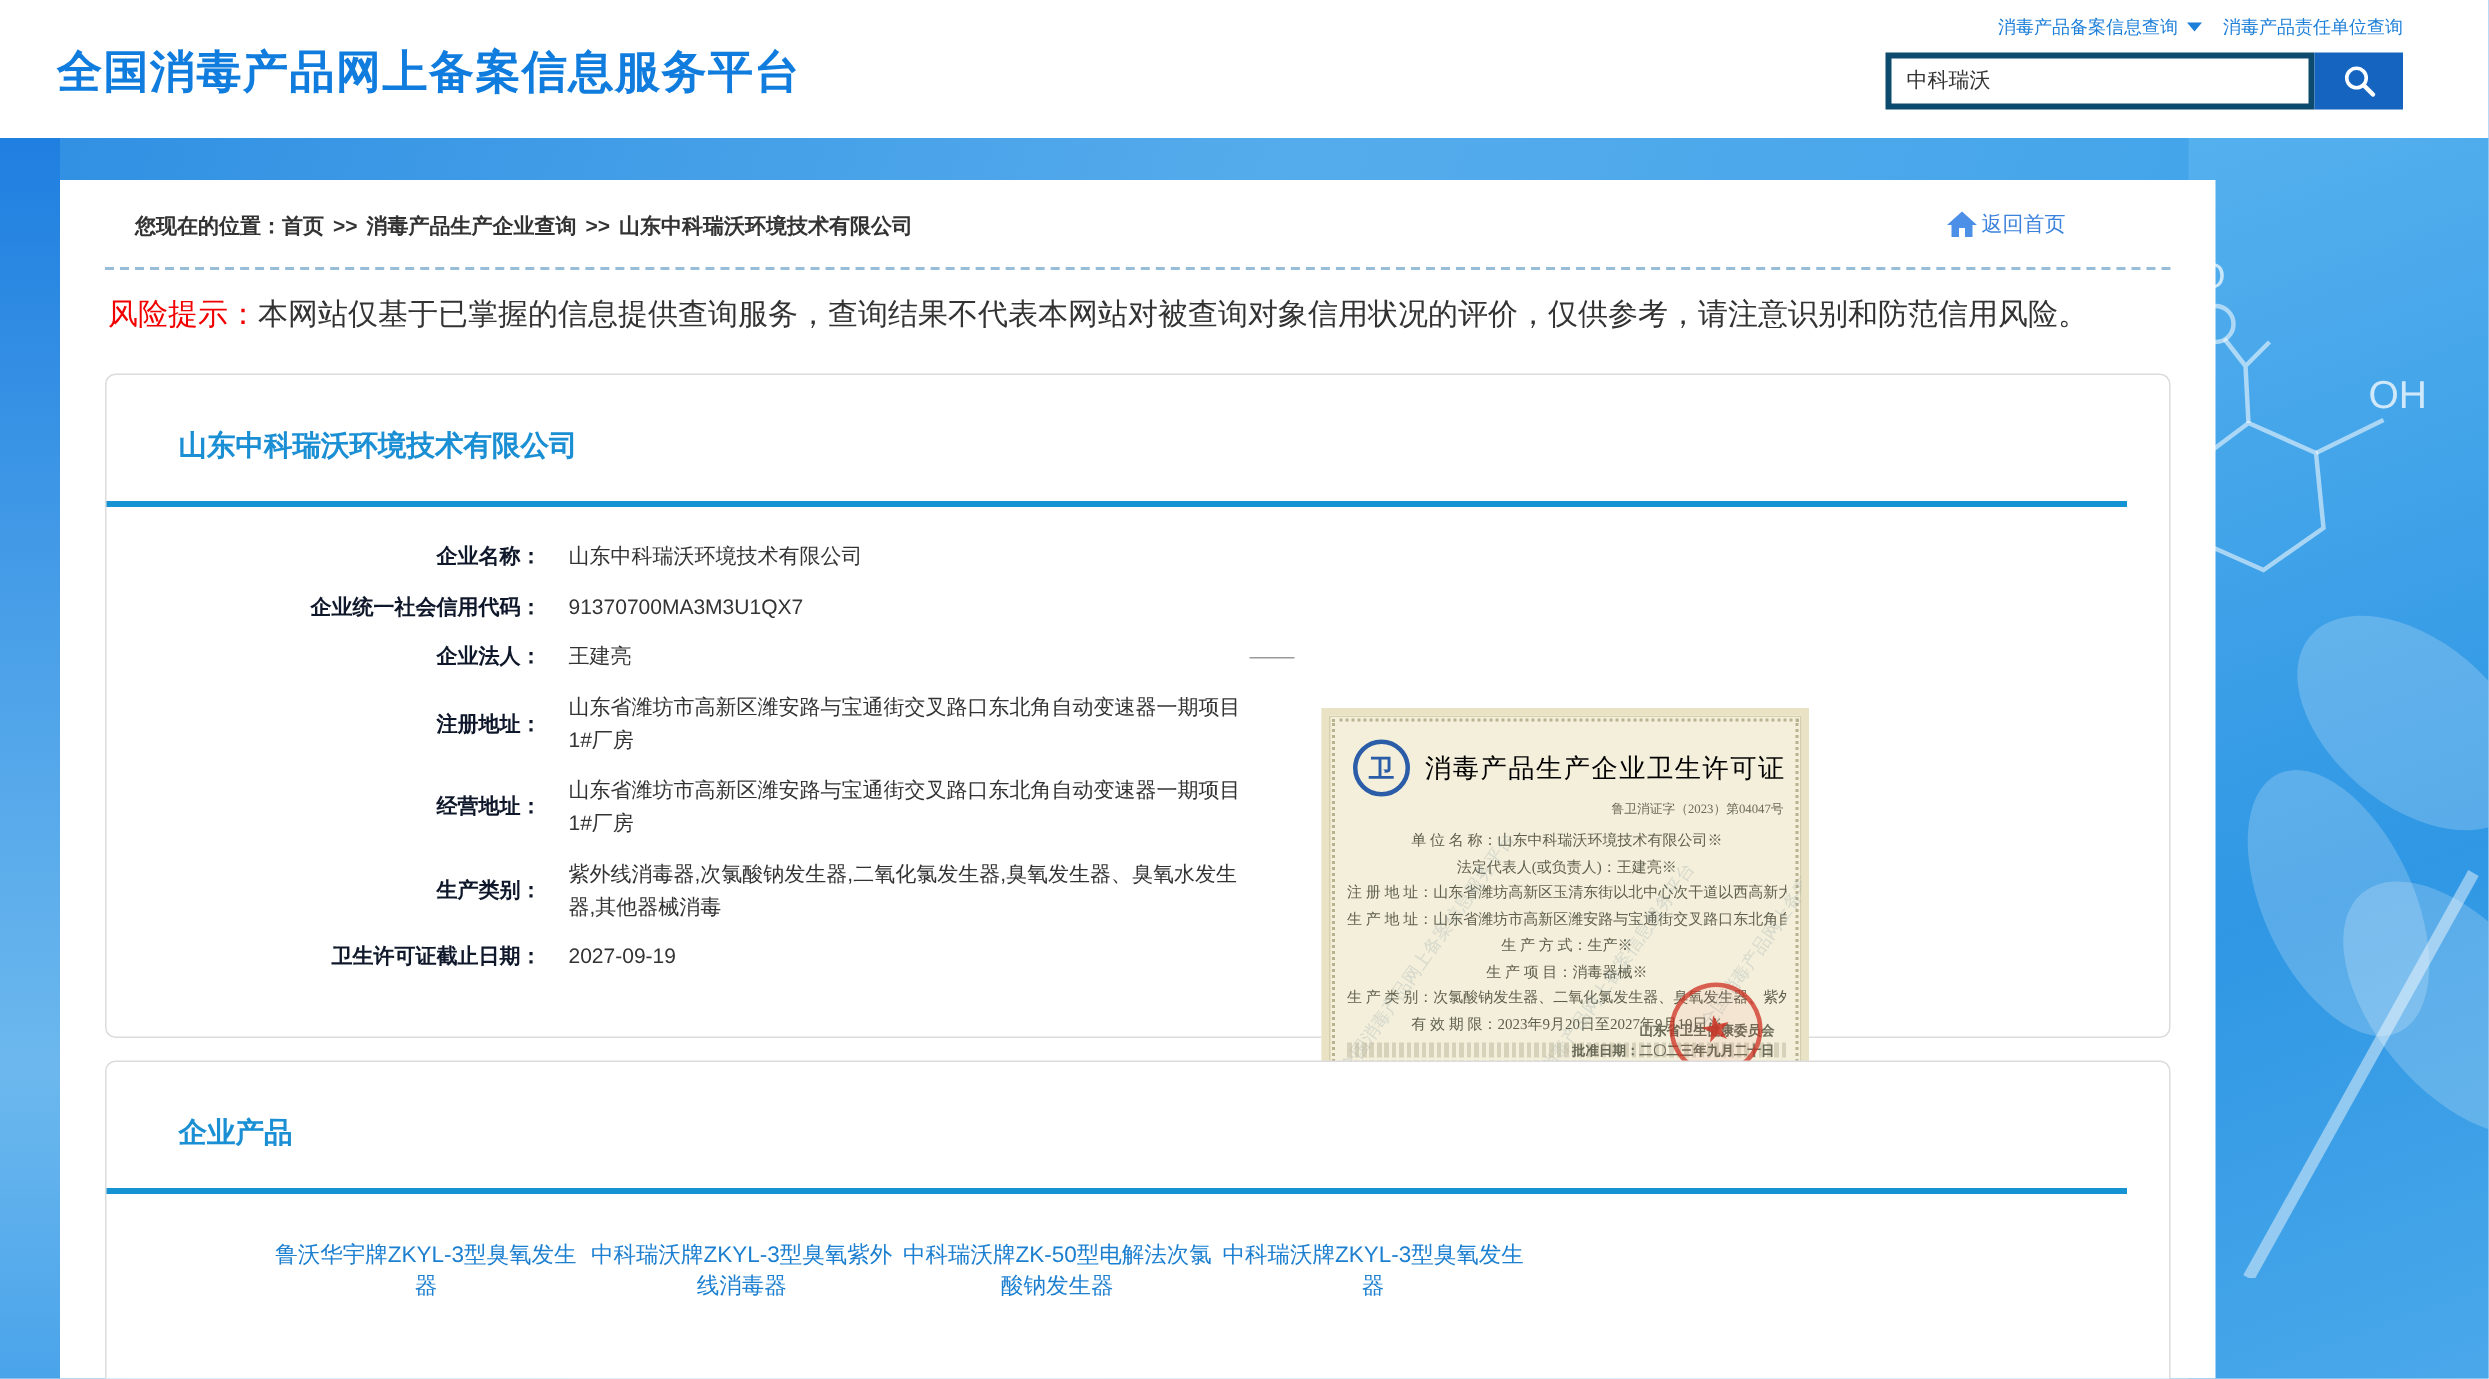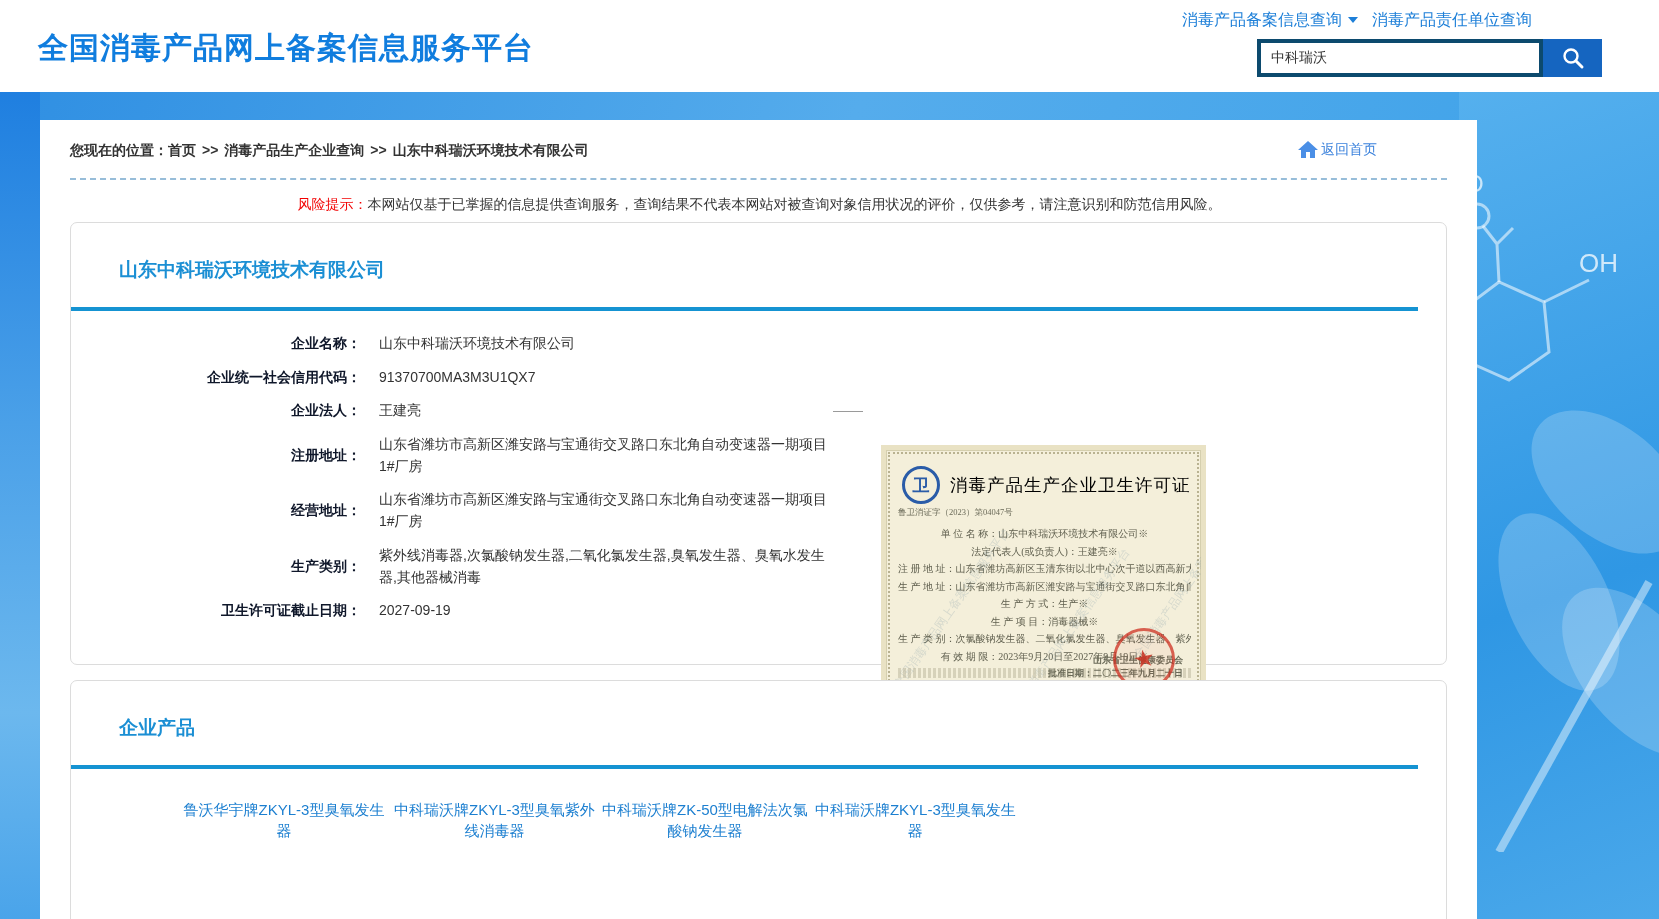--- a/index.html
+++ b/index.html
@@ -13,44 +13,44 @@
   .bg-deco { position:absolute; right:0; top:92px; width:200px; height:827px;
     background:linear-gradient(160deg,#55b0ee 0%,#2f97e4 60%,#4aa8ea 100%); overflow:hidden; }
   .bg-deco svg { position:absolute; right:-40px; top:60px; }
   .bg-deco-left { position:absolute; left:0; top:92px; width:40px; height:827px;
     background:linear-gradient(180deg,#1f7fe0 0%,#4aa0e8 40%,#6cb8ee 75%,#4aa4ea 100%); }
 
   
   .topbar { position:relative; z-index:3; height:92px; background:#ffffff; padding:0 0 0 38px; }
   .site-title { position:absolute; left:38px; top:28px; font-size:30px; font-weight:bold; color:#107dde; letter-spacing:1px; }
   .top-right { position:absolute; right:57px; top:10px; width:420px; }
-  .top-links { font-size:16px; margin-bottom:8px; white-space:nowrap;font-family:Liberation Mono, monospace; }
+  .top-links { text-align:right; font-size:12px; margin-bottom:8px; white-space:nowrap;font-family:Liberation Mono, monospace; }
   .top-links a { color:#1d7fd8; text-decoration:none; cursor:pointer; }
   .caret { display:inline-block; width:0; height:0; border-left:5px solid transparent; border-right:5px solid transparent;
     border-top:6px solid #1d7fd8; margin:0 14px 1px 6px; vertical-align:middle; }
   .search-row { display:flex; justify-content:flex-end; }
   .search-input { width:286px; height:38px; border:4px solid #0c4a6e; padding:0 10px; font-size:14px; color:#333; outline:none; }
   .search-btn { width:59px; height:38px; background:#1565c0; border:none; cursor:pointer;
     display:flex; align-items:center; justify-content:center; }
 
   
   .content { position:absolute; z-index:2; left:40px; top:120px; width:1437px; height:799px;
     background:#ffffff; padding:12px 30px 0 30px; }
 
   .crumb-row { position:relative; padding:10px 0 14px 0; }
-  .breadcrumb { font-size:14px; font-weight:bold; color:#333; }
+  .breadcrumb { font-size:14px; font-weight:bold; color:#333;margin-left:20px; }
   .breadcrumb a { color:#333; text-decoration:none; cursor:pointer; }
   .crumb-sep { margin:0 6px; }
   .back-home { position:absolute; right:70px; top:8px; font-size:14px; color:#3b82dc; text-decoration:none;
     display:flex; align-items:flex-end; cursor:pointer; }
   .back-home svg { margin-right:2px; }
 
   .dashed-sep { border-top:2px dashed #97bdd9; margin:4px 0 16px 0; }
 
-  .risk { font-size:14px; color:#333; margin:0 0 8px 2px;text-align:center; }
+  .risk { font-size:20px; color:#333; margin:0 0 26px 2px; }
   .risk .risk-label { color:#f20000; }
 
   .card { border:1px solid #dcdcdc; border-radius:7px; background:#fff; position:relative; }
   .card-company { min-height:437px; margin-bottom:15px; }
   .card-products { min-height:300px; }
   .card-title { font-size:19px; font-weight:bold; color:#1b8fd4; padding:34px 0 24px 48px; }
   .card-divider { height:4px; background:#1593d2; margin-right:28px; }
 
   
   .fields { padding:22px 0 30px 0; position:relative; }
@@ -62,21 +62,21 @@
 
   
   .certificate { position:absolute; top:134px; right:240px; width:325px; height:258px;
     background:#f4efda; border:5px solid #e9e2c4; box-shadow:0 0 0 1px #d5cfae inset; padding:8px 10px 6px 12px;
     font-family:"Liberation Serif","DejaVu Serif",serif; overflow:hidden; }
   .cert-border-dots { position:absolute; inset:2px; border:2px dotted #b9b291; pointer-events:none; }
   .cert-head { display:flex; align-items:center; margin:8px 0 2px 4px; }
   .cert-emblem { width:38px; height:38px; border-radius:50%; border:3px solid #2a5ca8; background:#f4efda;
     color:#2a5ca8; font-size:17px; display:flex; align-items:center; justify-content:center; font-weight:bold; flex-shrink:0; }
   .cert-title { font-size:17.5px; color:#000000; letter-spacing:1px; margin-left:10px; white-space:nowrap; }
-  .cert-no { text-align:left; font-size:8.5px; color:#6a6a58; margin:3px 2px 6px 0; }
+  .cert-no { text-align:right; font-size:8.5px; color:#6a6a58; margin:3px 2px 6px 0; }
   .cert-row { font-size:10px; color:#5f5f4e; line-height:1.75; white-space:nowrap; overflow:hidden;text-align:center; }
   .cert-fineprint { margin-top:3px; height:10px;
     background:repeating-linear-gradient(90deg,#b9b49a 0 3px,transparent 3px 5px);
     opacity:.5; }
   .cert-fineprint.short { width:55%; height:4px; margin-top:2px; }
   .cert-issuer { position:absolute; right:18px; bottom:18px; font-size:9px; color:#6a6a58; text-align:right;font-weight:bold; }
   .cert-seal { position:absolute; right:26px; bottom:8px; width:62px; height:62px; border-radius:50%;
     border:3px solid rgba(205,50,35,.75); color:rgba(205,50,35,.85); font-size:24px;
     display:flex; align-items:center; justify-content:center; transform:rotate(-12deg); background:rgba(230,90,70,.06); }
   .cert-wm { position:absolute; color:rgba(110,140,160,.22); font-size:12px; white-space:nowrap;

